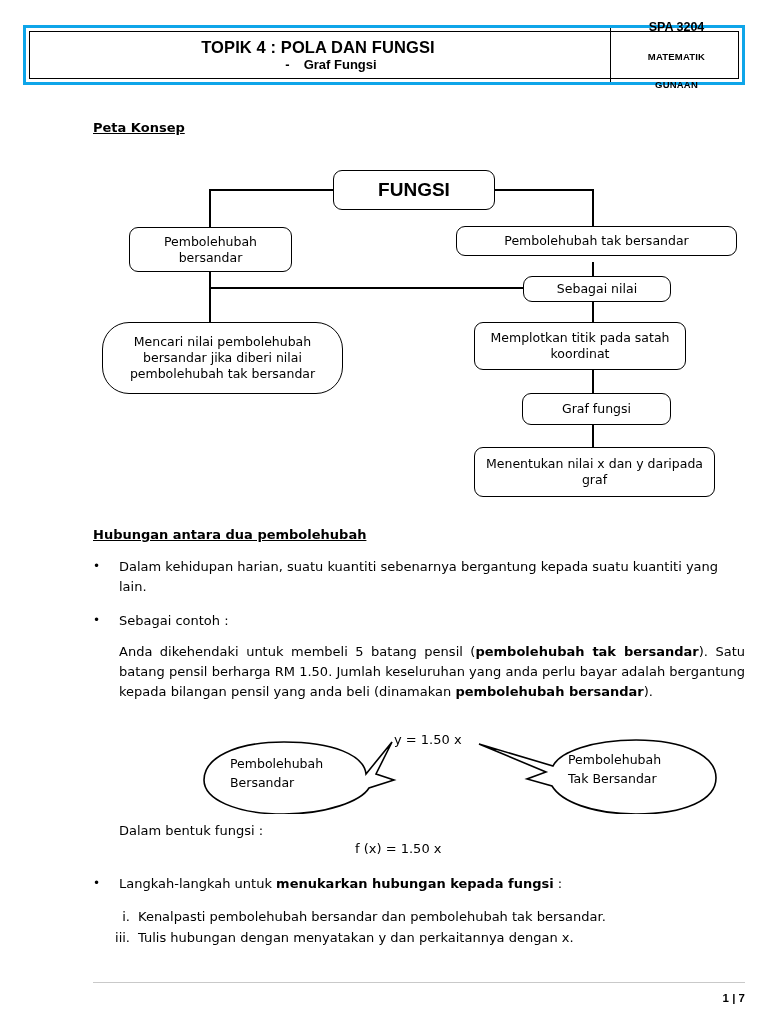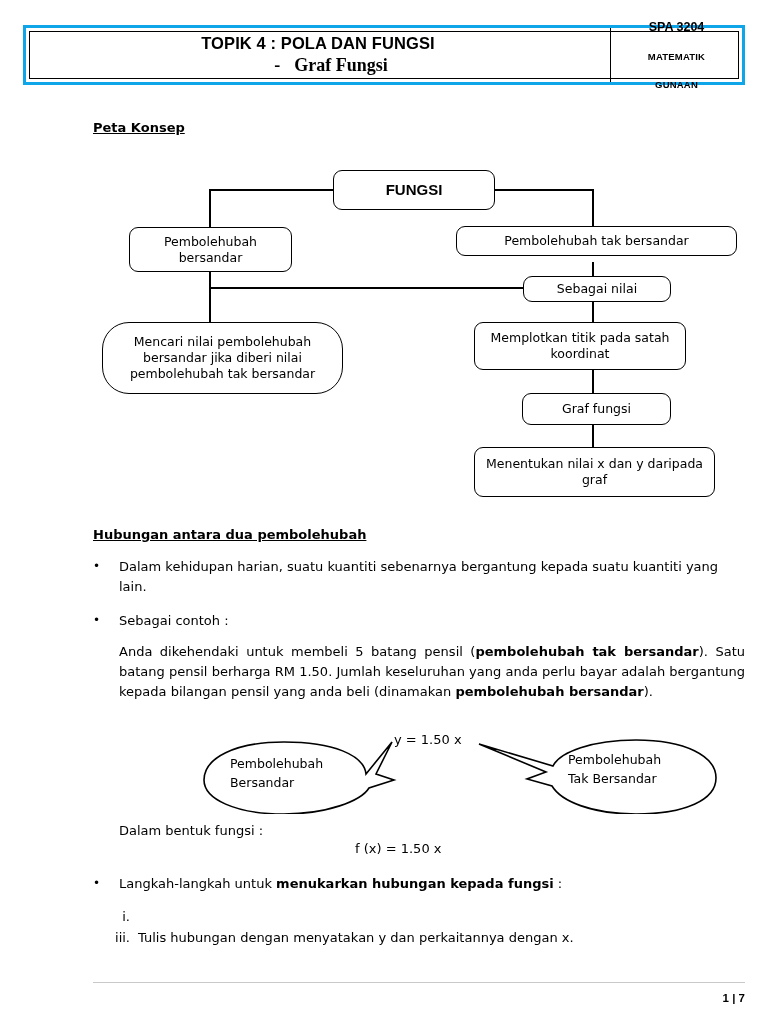--- a/index.html
+++ b/index.html
@@ -46,23 +46,23 @@
     box-sizing: border-box;
   }
   .hdr-title-1 {
     font-family: "Liberation Sans", sans-serif;
     font-weight: bold;
     font-size: 16.5px;
     letter-spacing: .1px;
     line-height: 1.25;
   }
   .hdr-title-2 {
-    font-family: Liberation Serif, serif;
-    font-weight: bold;
-    font-size: 18px;
+    font-family: Liberation Sans, sans-serif;
+    font-weight: bold;
+    font-size: 13px;
     line-height: 1.25;
     padding-left: 26px;
   }
   .hdr-title-2 .dash { font-weight: bold; padding-right: 14px; }
   .hdr-right {
     flex: 1 1 auto;
     display: flex;
     flex-direction: column;
     align-items: center;
     justify-content: center;
@@ -110,21 +110,21 @@
     align-items: center;
     justify-content: center;
     text-align: center;
     font-size: 12.5px;
     line-height: 1.28;
     padding: 2px 6px;
   }
   .cm-box.root {
     font-family: "Liberation Sans", sans-serif;
     font-weight: bold;
-    font-size: 15px;
+    font-size: 19px;
     border-width: 1.4px;
   }
 
   
   .bullet-row {
     position: absolute;
     display: flex;
     font-size: 13px;
     line-height: 1.52;
   }
@@ -314,20 +314,21 @@
 <div class="plain" style="left:355px; top:839px;">f (x) = 1.50 x</div>
 
 <div class="bullet-row" style="left:93px; top:874px; width:652px;justify-content:space-between;">
   <span class="bullet-dot"></span>
   <span class="bullet-text"><span>Langkah-langkah untuk </span><b>menukarkan hubungan kepada fungsi</b><span> :</span></span>
 </div>
 
 <div class="roman-list" style="left:112px; top:907px; width:633px;">
   <div class="roman-item">
     <span class="roman-num">i.</span>
+    <span>Kenalpasti pembolehubah bersandar dan pembolehubah tak bersandar.</span>
   </div>
   <div class="roman-item">
     <span class="roman-num">iii.</span>
     <span>Tulis hubungan dengan menyatakan y dan perkaitannya dengan x.</span>
   </div>
 </div>
 
 <div class="footer-rule"></div>
 <div class="footer-page">1 | 7</div>
 

